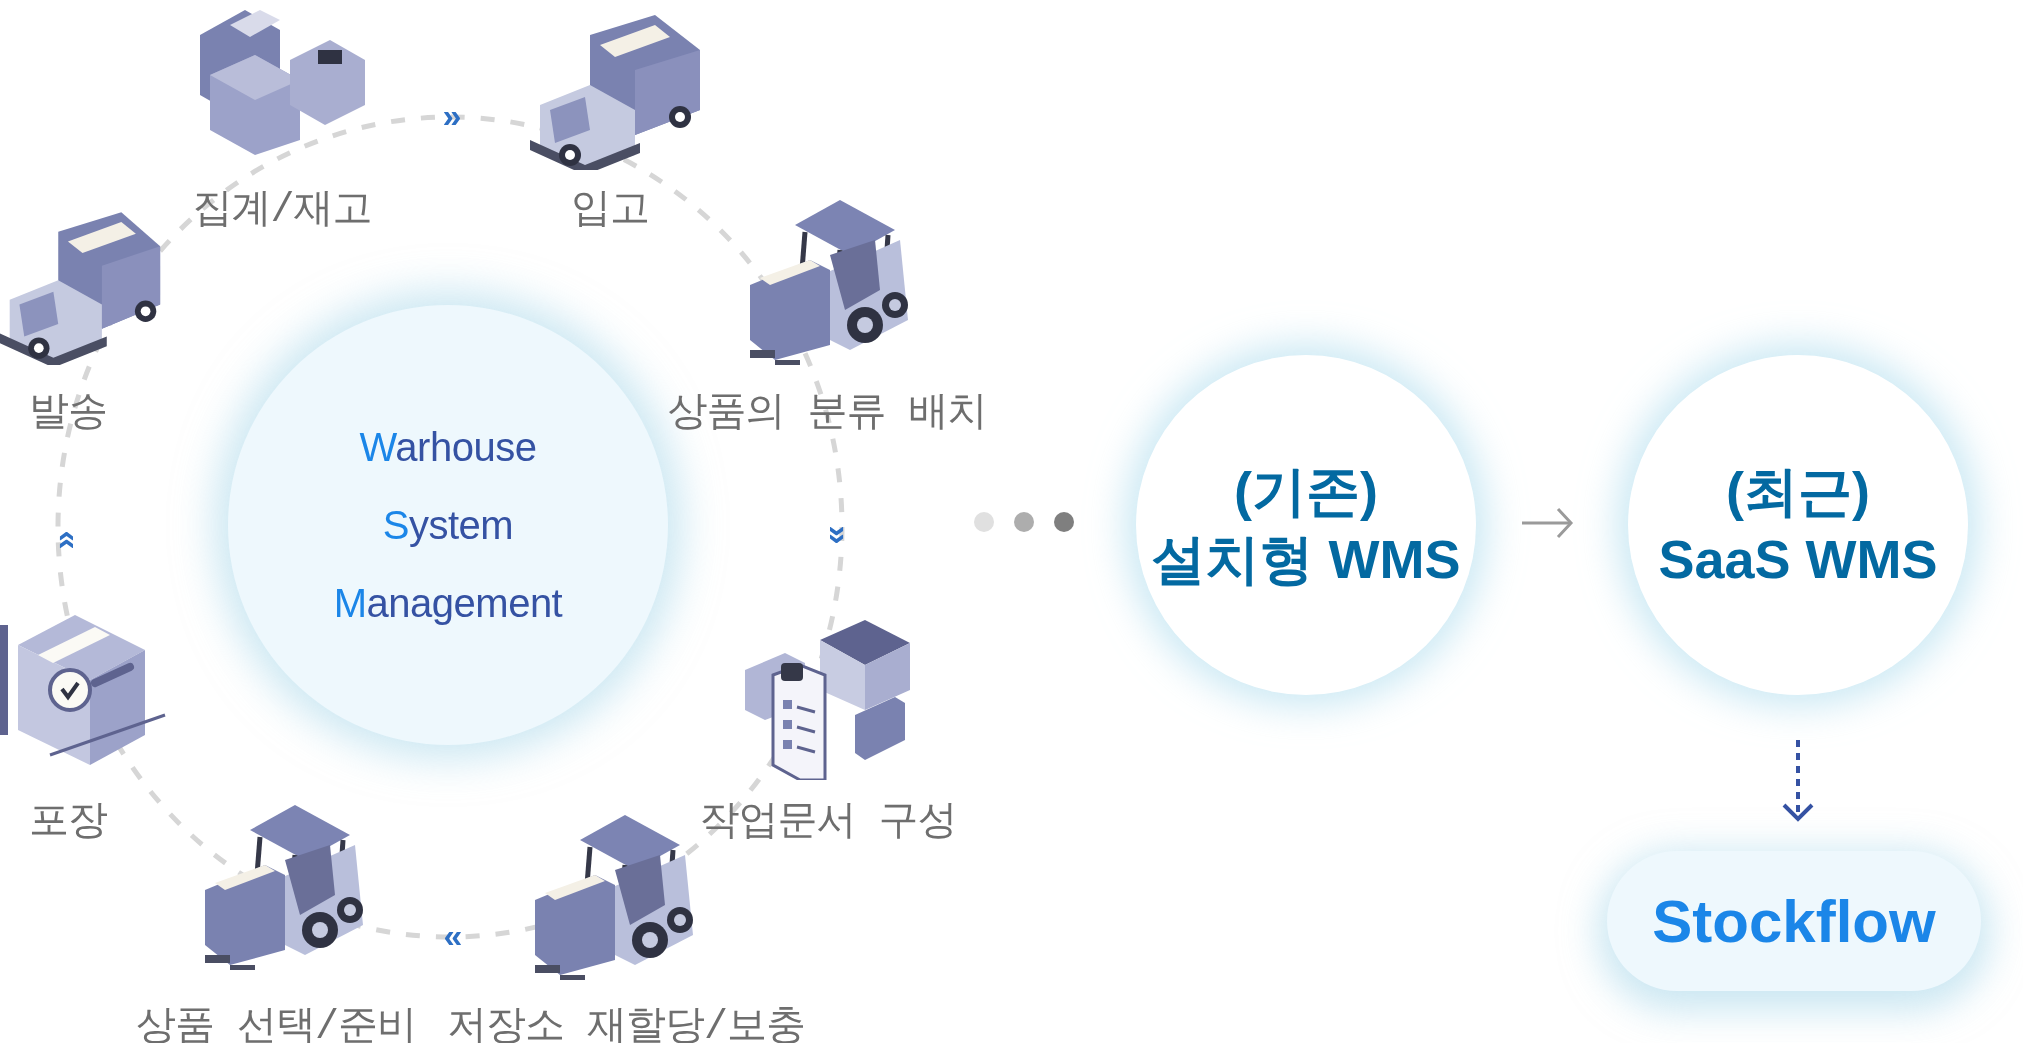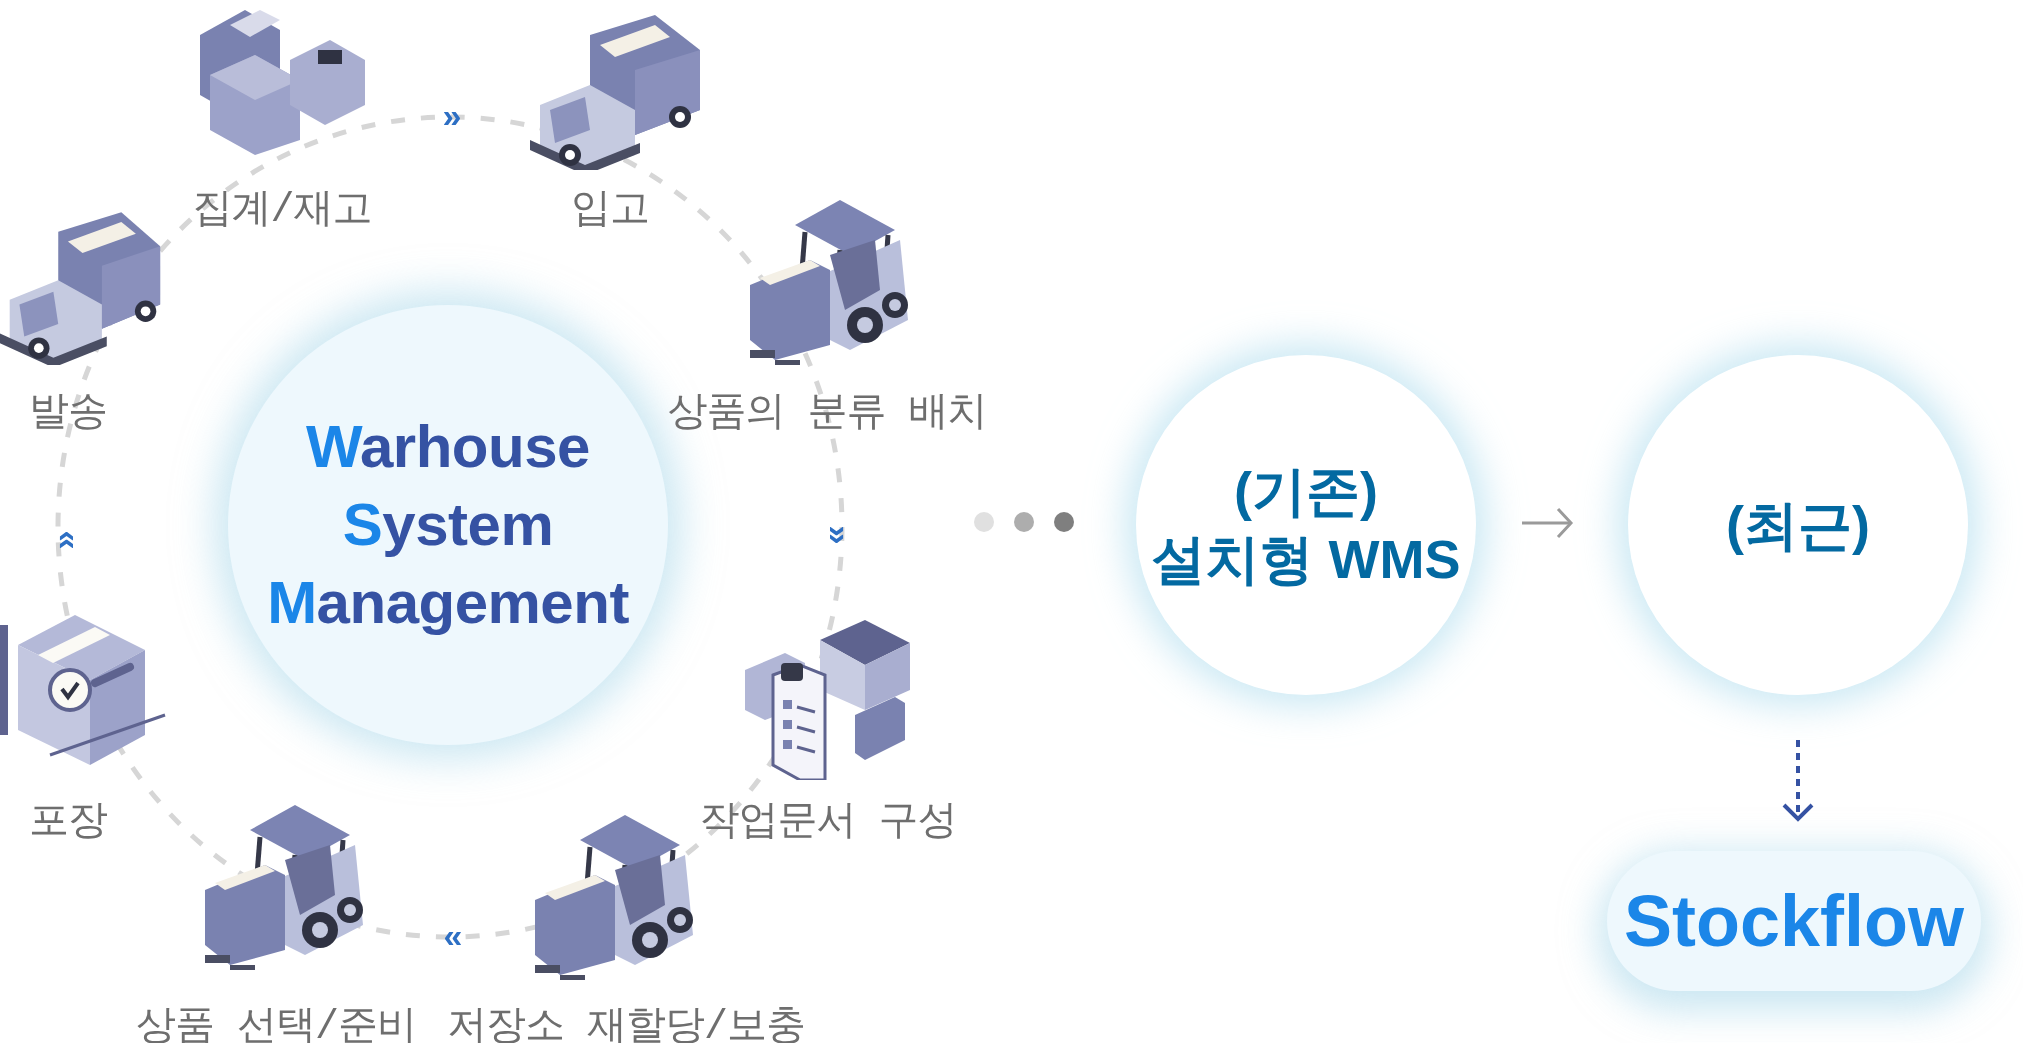--- a/index.html
+++ b/index.html
@@ -9,32 +9,32 @@
   .ring { position: absolute; left: 0; top: 0; }
   .label { position: absolute; color: #6e6e6e; font-size: 40px; white-space: nowrap;
            transform: translateX(-50%); font-family: Liberation Mono, monospace; letter-spacing: -1px; }
   .icon { position: absolute; }
   .chev { position: absolute; color: #2d6fc4; font-size: 34px; font-weight: bold; line-height: 1;
           transform: translate(-50%, -50%); }
   .bubble { position: absolute; border-radius: 50%; display: flex; flex-direction: column;
             align-items: center; justify-content: center; text-align: center; }
   .wms-main { left: 228px; top: 305px; width: 440px; height: 440px; background: #eef8fd;
               box-shadow: 0 0 40px 14px rgba(160,212,232,0.55); }
-  .wms-line { font-weight: bold; font-size: 60px; line-height: 78px; color: #3552a3; letter-spacing: -0.5px; }
+  .wms-line { font-weight: normal; font-size: 40px; line-height: 78px; color: #3552a3; letter-spacing: -0.5px; }
   .wms-line .cap { color: #1b86e8; }
   .small-bubble { width: 340px; height: 340px; background: #ffffff;
                   box-shadow: 0 0 36px 12px rgba(170,218,236,0.6); }
   .sb-line { font-weight: bold; font-size: 54px; line-height: 68px; color: #0369a1; }
   .dot { position: absolute; width: 20px; height: 20px; border-radius: 50%; transform: translate(-50%,-50%); }
   .arrow-right { position: absolute; left: 1520px; top: 505px; }
   .stockflow { position: absolute; left: 1607px; top: 851px; width: 374px; height: 140px;
                border-radius: 70px; background: #eef8fd;
                box-shadow: 0 10px 36px 10px rgba(160,212,232,0.55);
                display: flex; align-items: center; justify-content: center; }
-  .stockflow span { font-weight: bold; font-size: 72px; color: #1b86e8; }
+  .stockflow span { font-weight: bold; font-size: 60px; color: #1b86e8; }
 </style>
 </head>
 <body>
 
 <svg class="ring" width="2023" height="1043">
   <ellipse cx="450" cy="527" rx="392" ry="410" fill="none" stroke="#d6d6d6" stroke-width="5" stroke-dasharray="14 16"></ellipse>
 </svg>
 
 <div class="bubble wms-main">
   <div class="wms-line"><span class="cap">W</span><span>arhouse</span></div>
@@ -179,20 +179,21 @@
   <div class="sb-line">설치형 WMS</div>
 </div>
 
 <svg class="arrow-right" width="55" height="36" viewBox="0 0 55 36">
   <line x1="2" y1="18" x2="50" y2="18" stroke="#9a9a9a" stroke-width="3"></line>
   <polyline points="38,4 51,18 38,32" fill="none" stroke="#9a9a9a" stroke-width="3"></polyline>
 </svg>
 
 <div class="bubble small-bubble" style="left:1628px; top:355px;">
   <div class="sb-line">(최근)</div>
+  <div class="sb-line">SaaS WMS</div>
 </div>
 
 <svg class="abs" style="left:1778px; top:738px;" width="40" height="85" viewBox="0 0 40 85">
   <line x1="20" y1="2" x2="20" y2="78" stroke="#3552a3" stroke-width="4" stroke-dasharray="7 6"></line>
   <polyline points="6,67 20,81 34,67" fill="none" stroke="#3552a3" stroke-width="4"></polyline>
 </svg>
 
 <div class="stockflow">
   <span>Stockflow</span>
 </div>

